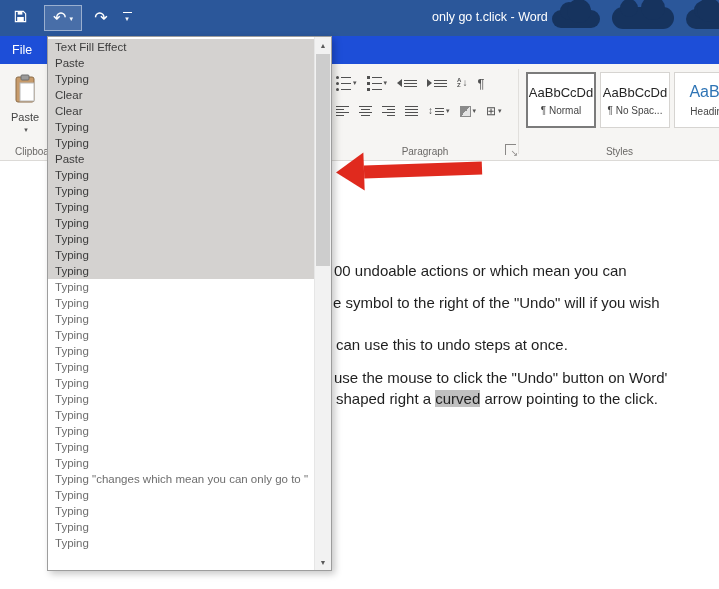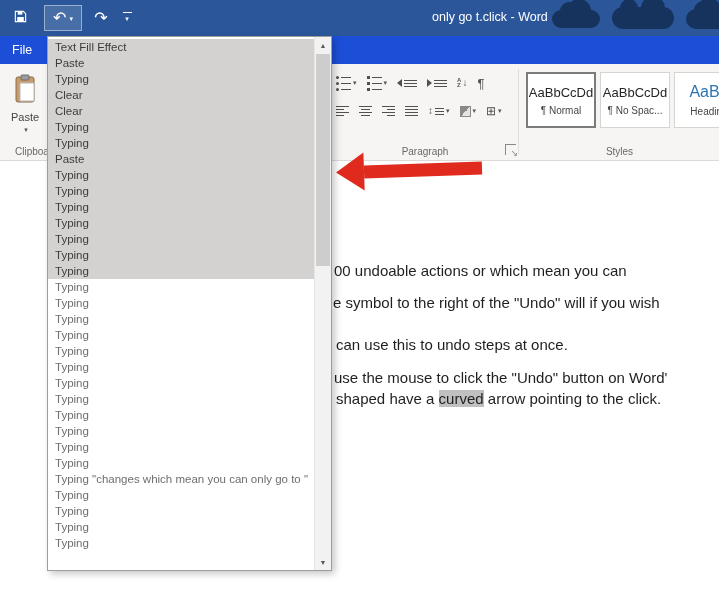--- a/index.html
+++ b/index.html
@@ -305,21 +305,21 @@
         </div>
       </div>
     <div class="group-label" id="styles-label">Styles</div>
   </div>
 
   <div class="docarea"></div>
   <div class="docline" id="dl1">00 undoable actions or which mean you can</div>
   <div class="docline" id="dl2">e symbol to the right of the "Undo" will if you wish</div>
   <div class="docline" id="dl4">can use this to undo steps at once.</div>
   <div class="docline" id="dl5">use the mouse to click the "Undo" button on Word'</div>
-  <div class="docline" id="dl6"><span>shaped have a </span><span class="hl-gray">curved</span><span> arrow pointing to the click.</span></div>
+  <div class="docline" id="dl6"><span>shaped right a </span><span class="hl-gray">curved</span><span> arrow pointing to the click.</span></div>
 
   <div class="red-arrow">
     <div class="arrow-head"></div>
     <div class="arrow-shaft"></div>
   </div>
 
   <div class="undo-menu">
     <div class="undo-list">
 
         <div class="undo-item selected">

